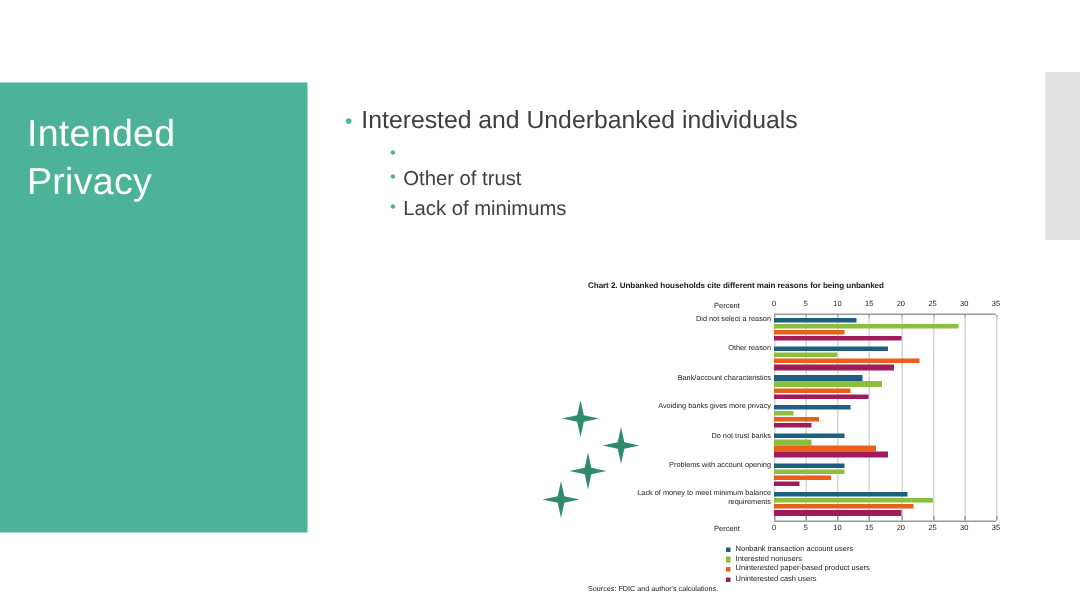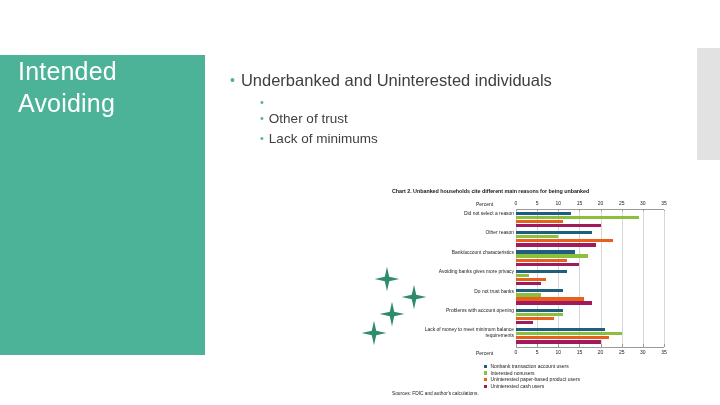--- a/index.html
+++ b/index.html
@@ -10,21 +10,21 @@
     overflow:hidden;position:relative;
   }
   .slide{position:absolute;inset:0;background:#fff;}
 
   
   .title-panel{
     position:absolute;left:0;top:55px;width:205px;height:300px;
     background:#4db398;
   }
   .title-text{
-    position:absolute;left:18px;top:0;width:180px;
+    position:absolute;left:18px;top:18px;width:180px;
     color:#ffffff;font-size:25px;line-height:1.28;
     font-weight:400;letter-spacing:.2px;
   }
   .title-text .ln{display:block;}
 
   
   .gray-strip{
     position:absolute;left:697px;top:48px;width:23px;height:112px;
     background:#e2e2e2;
   }
@@ -110,30 +110,30 @@
   .star svg{display:block;width:100%;height:100%;}
 </style>
 </head>
 <body>
 
 <div class="slide">
 
   <div class="title-panel">
     <div class="title-text">
       <span class="ln">Intended</span>
-      <span class="ln">Avoiding</span>
+      <span class="ln">Privacy</span>
     </div>
   </div>
 
   <div class="gray-strip"></div>
 
   <div class="content">
     <div class="bullet-l1">
       <span class="dot">•</span>
-      <span>Underbanked and Uninterested individuals</span>
+      <span>Interested and Underbanked individuals</span>
     </div>
     <div class="bullet-l2">
       <span class="dot">•</span>
     </div>
     <div class="bullet-l2">
       <span class="dot">•</span>
       <span>Other of trust</span>
     </div>
     <div class="bullet-l2">
       <span class="dot">•</span>

